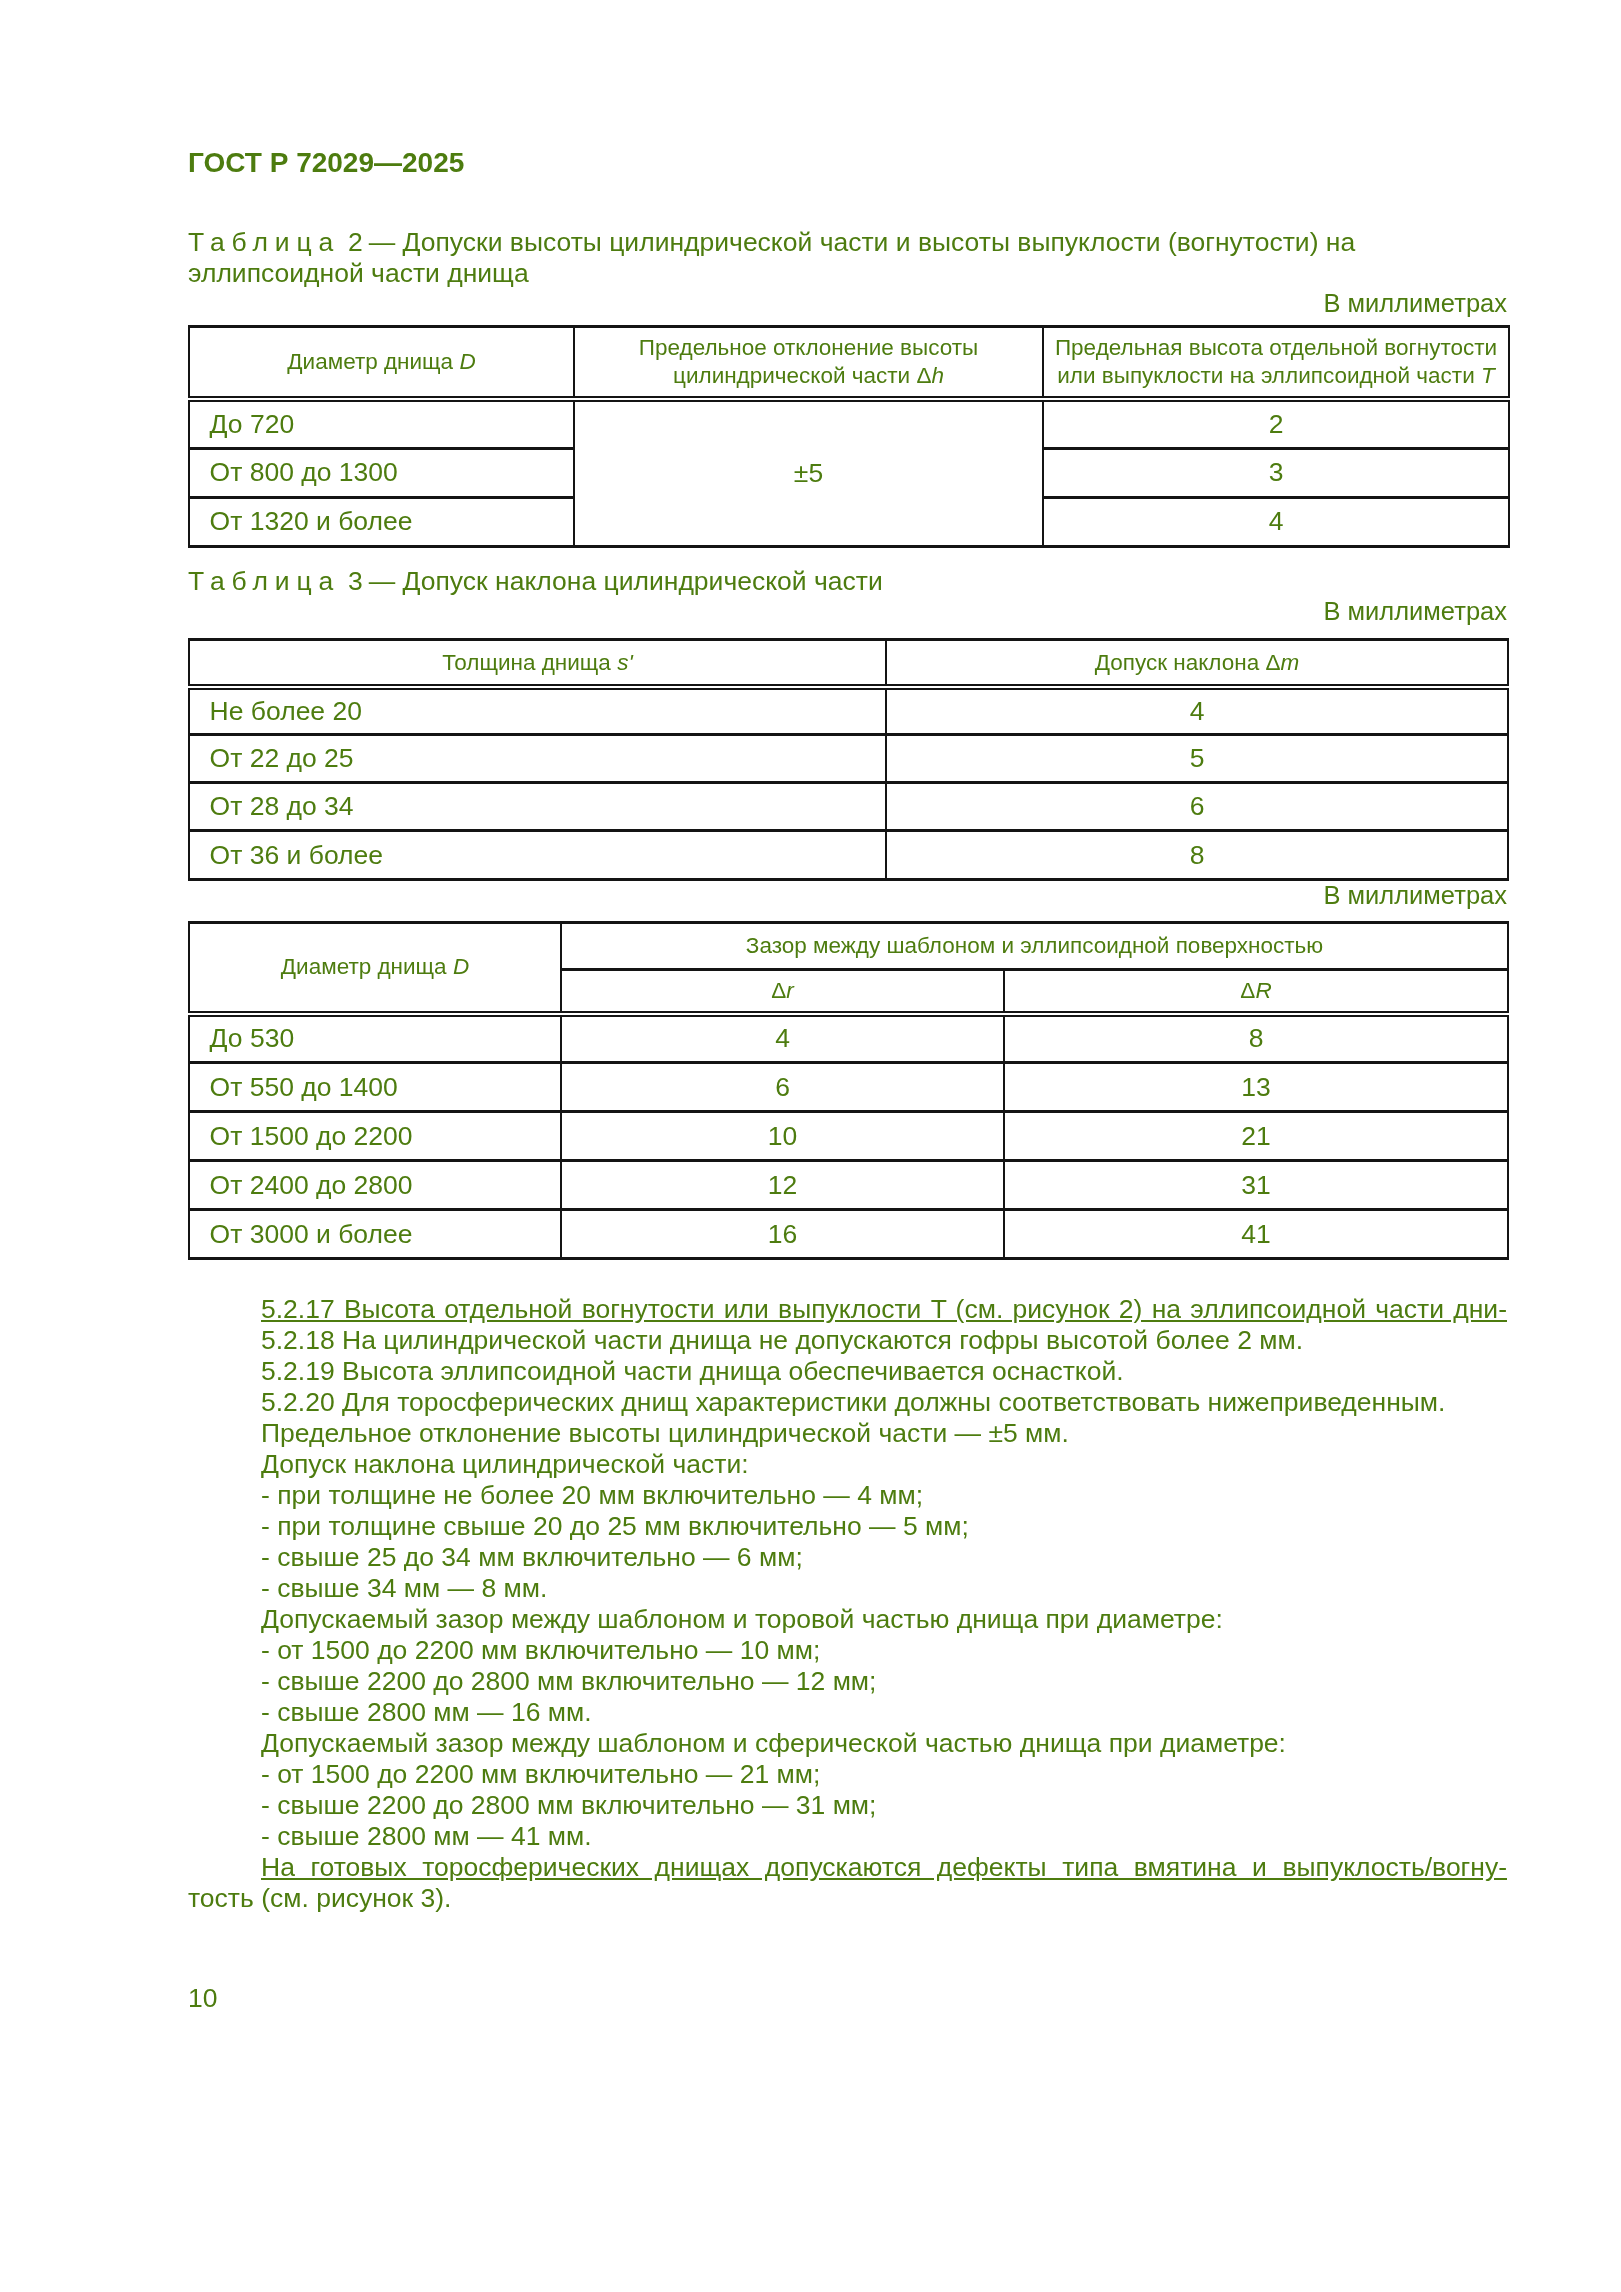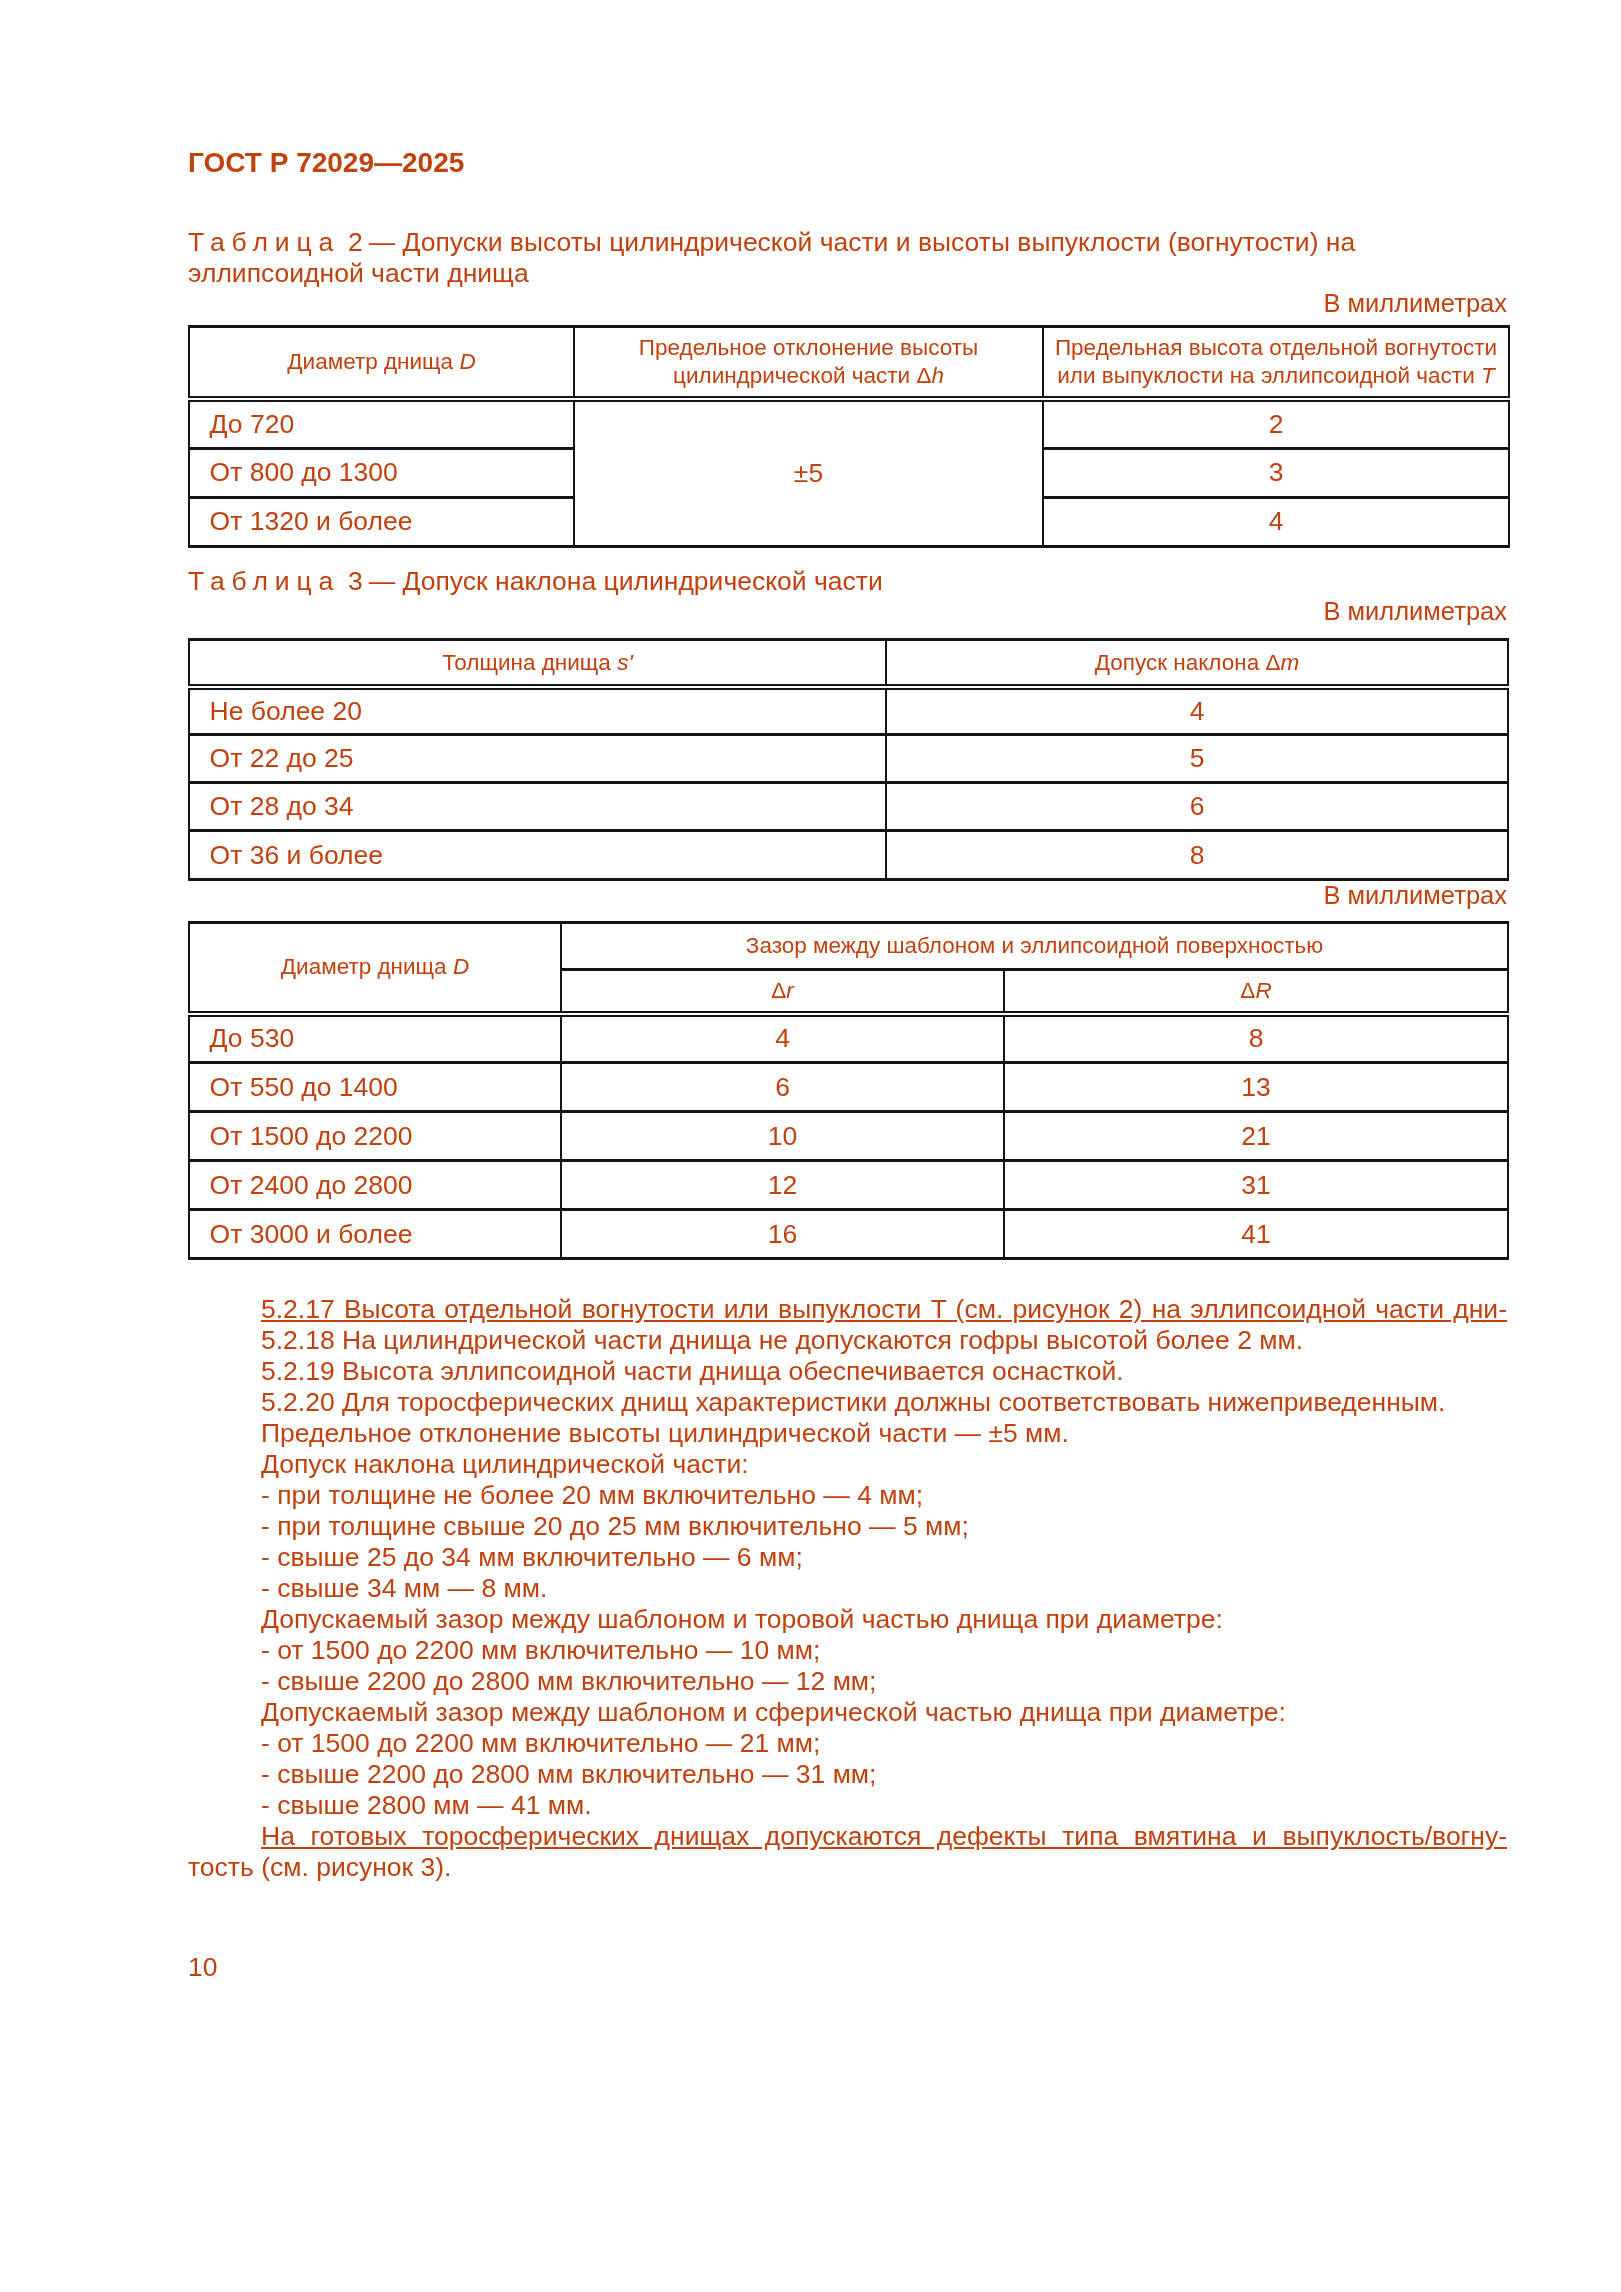--- a/index.html
+++ b/index.html
@@ -1,20 +1,20 @@
 <!DOCTYPE html>
 <html lang="ru"><head>
 <meta charset="utf-8">
 <style>
   html,body{margin:0;padding:0;background:#ffffff;}
   .page{
     position:relative;
     width:1621px;height:2293px;
     background:#ffffff;
-    color:#c2410c;
+    color:#4d7c0f;
     font-family:"Liberation Sans", sans-serif;
     box-sizing:border-box;
     padding:147px 114px 0 188px;
     overflow:hidden;
   }
   .doc-code{font-weight:bold;font-size:28px;line-height:31px;}
   .caption{font-size:26.5px;line-height:31px;text-align:left;}
   .caption .tword{letter-spacing:6.9px;}
   .caption .tnum{padding:0 5.9px 0 7.8px;}
   .cap2{margin-top:49px;}
@@ -191,20 +191,21 @@
     <div class="ln ind">5.2.20 Для торосферических днищ характеристики должны соответствовать нижеприведенным.</div>
     <div class="ln ind">Предельное отклонение высоты цилиндрической части — ±5 мм.</div>
     <div class="ln ind">Допуск наклона цилиндрической части:</div>
     <div class="ln ind">- при толщине не более 20 мм включительно — 4 мм;</div>
     <div class="ln ind">- при толщине свыше 20 до 25 мм включительно — 5 мм;</div>
     <div class="ln ind">- свыше 25 до 34 мм включительно — 6 мм;</div>
     <div class="ln ind">- свыше 34 мм — 8 мм.</div>
     <div class="ln ind">Допускаемый зазор между шаблоном и торовой частью днища при диаметре:</div>
     <div class="ln ind">- от 1500 до 2200 мм включительно — 10 мм;</div>
     <div class="ln ind">- свыше 2200 до 2800 мм включительно — 12 мм;</div>
+    <div class="ln ind">- свыше 2800 мм — 16 мм.</div>
     <div class="ln ind">Допускаемый зазор между шаблоном и сферической частью днища при диаметре:</div>
     <div class="ln ind">- от 1500 до 2200 мм включительно — 21 мм;</div>
     <div class="ln ind">- свыше 2200 до 2800 мм включительно — 31 мм;</div>
     <div class="ln ind">- свыше 2800 мм — 41 мм.</div>
     <div class="ln ind jst">На готовых торосферических днищах допускаются дефекты типа вмятина и выпуклость/вогну-</div>
     <div class="ln">тость (см. рисунок 3).</div>
   </div>
 
   <div class="pagenum">10</div>
 

